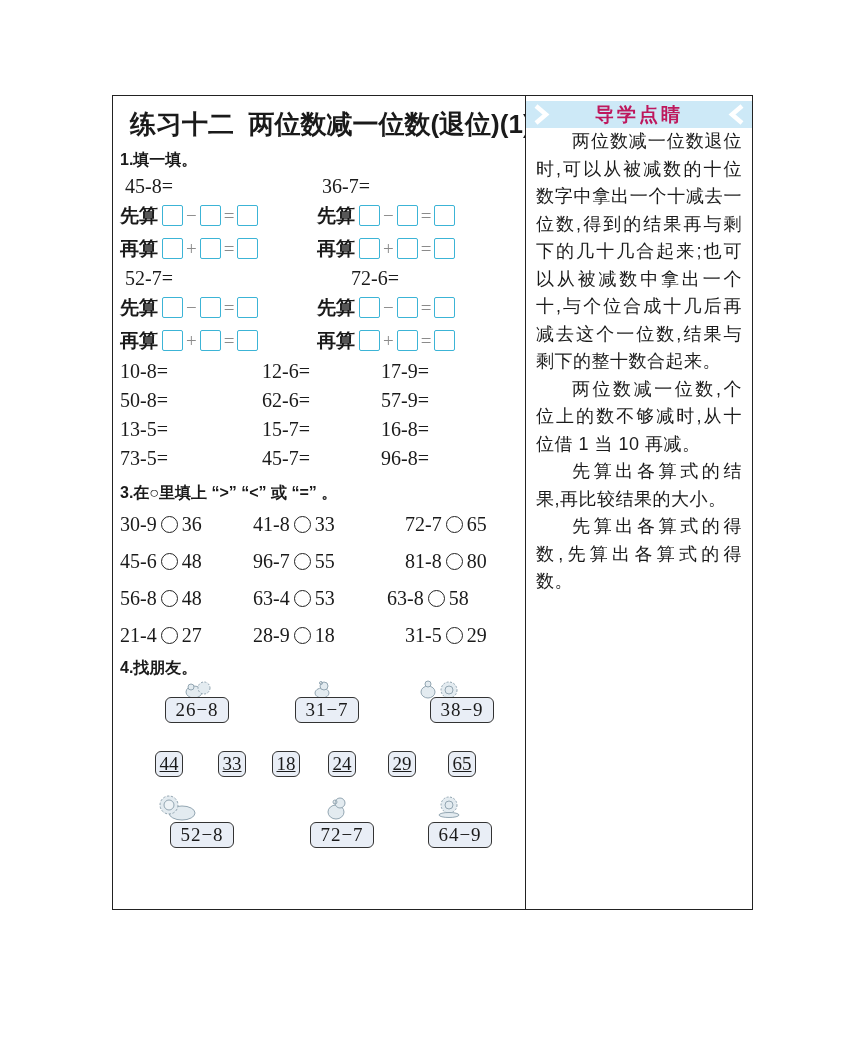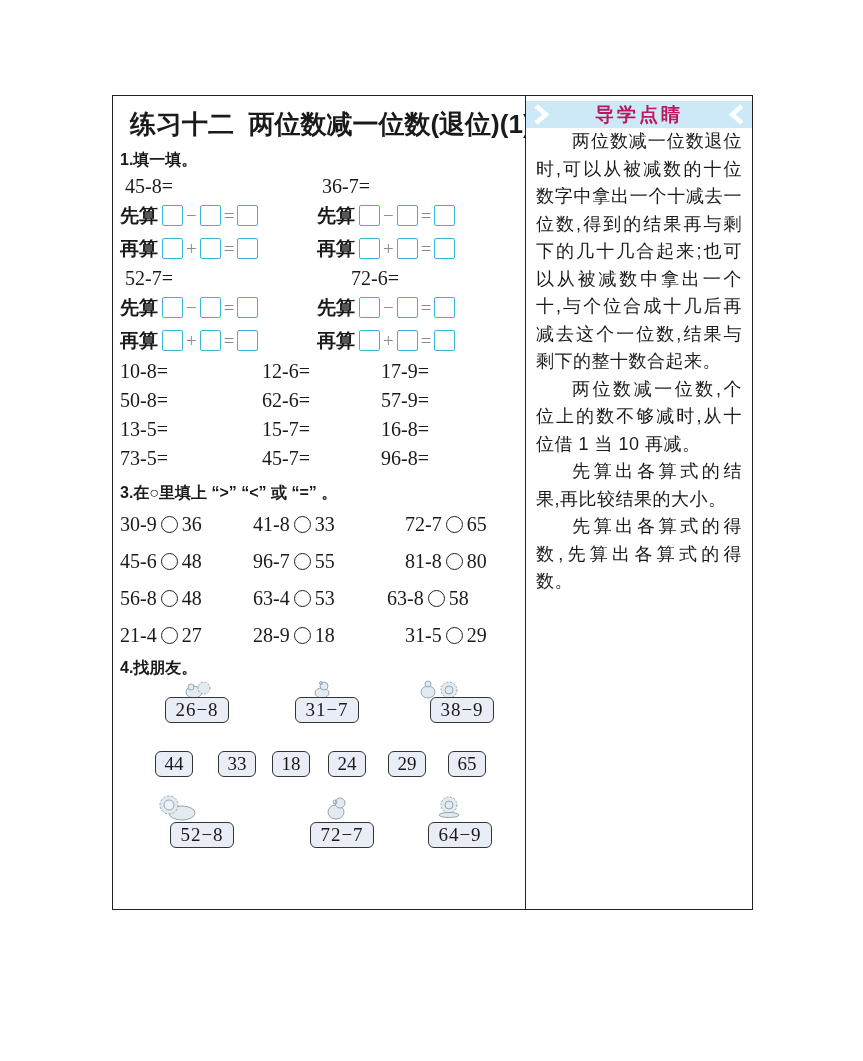--- a/index.html
+++ b/index.html
@@ -43,21 +43,21 @@
   .circle { width:17px; height:17px; min-width:17px; border:1.4px solid #222; border-radius:50%; display:inline-block; margin:0 4px; background:#fff; }
 
   
   .s4-wrap { position:relative; height:196px; }
   .card {
     position:absolute; background:#e9eef6; border:1.3px solid #333; border-radius:6px;
     font-family:"Liberation Serif", serif; font-size:19px; text-align:center;
     height:26px; line-height:24px; letter-spacing:1px;
   }
   .eqcard { width:64px; }
-  .acard  { width:38px; letter-spacing:0; }
+  .acard  { width:28px; letter-spacing:0;text-decoration:underline; }
   .animal { position:absolute; }
 
   
   .banner {
     position:relative; height:27px; margin:2px -10px 0; background:#cde9f7;
     display:flex; align-items:center; justify-content:center;
   }
   .banner-text { color:#be185d; font-size:19px; font-weight:700; letter-spacing:3px; }
   .chev { position:absolute; top:1px; }
   .chev.left { left:5px; } .chev.right { right:5px; }

